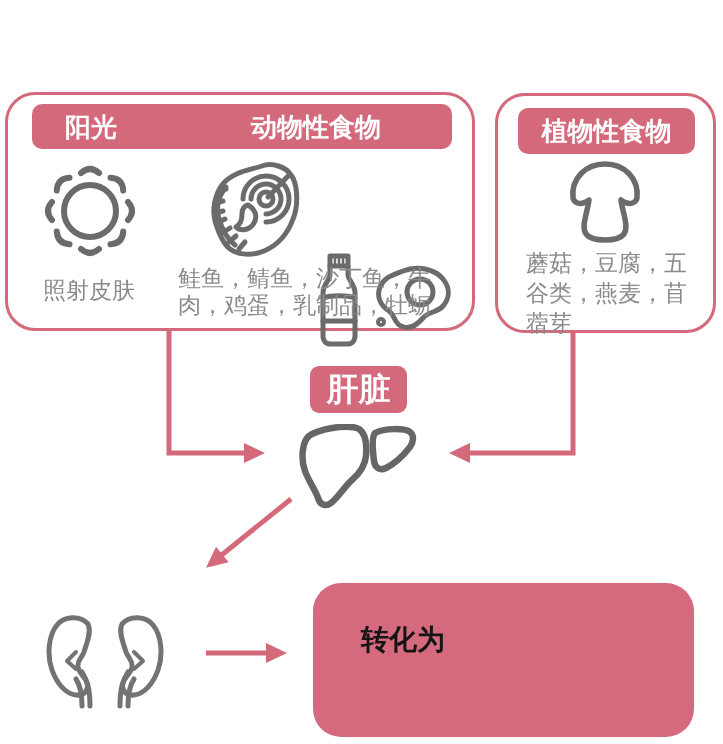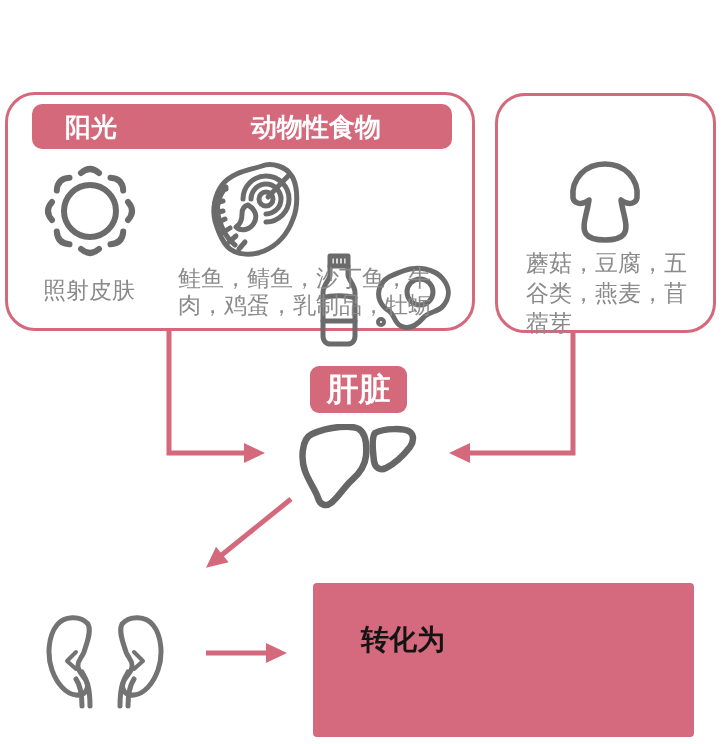--- a/index.html
+++ b/index.html
@@ -17,21 +17,21 @@
   .left-bar .h2{position:absolute;left:219px;top:50%;transform:translateY(-50%);}
   .caption{position:absolute;color:#8a8a8a;font-size:23px;line-height:27px;}
   .sun-caption{left:16px;top:182px;width:130px;text-align:center;}
   .animal-foods{left:170px;top:170px;width:266px;}
   .plant-foods{left:28px;top:152px;width:168px;line-height:30px;}
   .icon{position:absolute;}
   .pill{position:absolute;background:#d4697c;border-radius:9px;color:#ffffff;font-weight:bold;font-size:32px;
         display:flex;align-items:center;justify-content:center;}
   .liver-label{left:310px;top:366px;width:97px;height:47px;}
   .kidney-label{left:53px;top:563px;width:98px;height:48px;}
-  .result{position:absolute;left:313px;top:583px;width:381px;height:154px;background:#d5697e;border-radius:4px;
+  .result{position:absolute;left:313px;top:583px;width:381px;height:154px;background:#d5697e;border-radius:28px;
           color:#141414;font-weight:bold;font-size:28px;line-height:38px;padding:38px 0 0 48px;box-sizing:border-box;}
 </style>
 </head>
 <body>
 
 <div class="canvas">
 
   <svg class="arrows" width="723" height="744" viewBox="0 0 723 744">
     <defs>
       <marker id="ah" markerUnits="userSpaceOnUse" markerWidth="26" markerHeight="26" refX="13" refY="12" orient="auto">
@@ -93,20 +93,23 @@
         <circle cx="49" cy="27" r="13"></circle>
         <circle cx="10" cy="57" r="3" stroke-width="4"></circle>
       </g>
     </svg>
 
     <div class="caption animal-foods">鲑鱼，鲭鱼，沙丁鱼，牛肉，鸡蛋，乳制品，牡蛎</div>
     <div class="caption sun-caption">照射皮肤</div>
   </div>
 
   <div class="box right-box">
+    <div class="bar right-bar">
+      <span>植物性食物</span>
+    </div>
 
     <svg class="icon" style="left:66px;top:60px" width="82" height="88" viewBox="0 0 82 88">
       <g fill="none" stroke="#6b6b6b" stroke-width="5.5" stroke-linecap="round" stroke-linejoin="round">
         <path d="M9,42 C7,22 22,8 41,8 C60,8 75,22 73,42 C72,47 66,49 60,46 L57,44 C59,58 65,71 60,78 C54,86 28,86 22,78 C17,71 23,58 25,44 L22,46 C16,49 10,47 9,42 Z"></path>
       </g>
     </svg>
 
     <div class="caption plant-foods">蘑菇，豆腐，五谷类，燕麦，苜蓿芽</div>
   </div>
 

